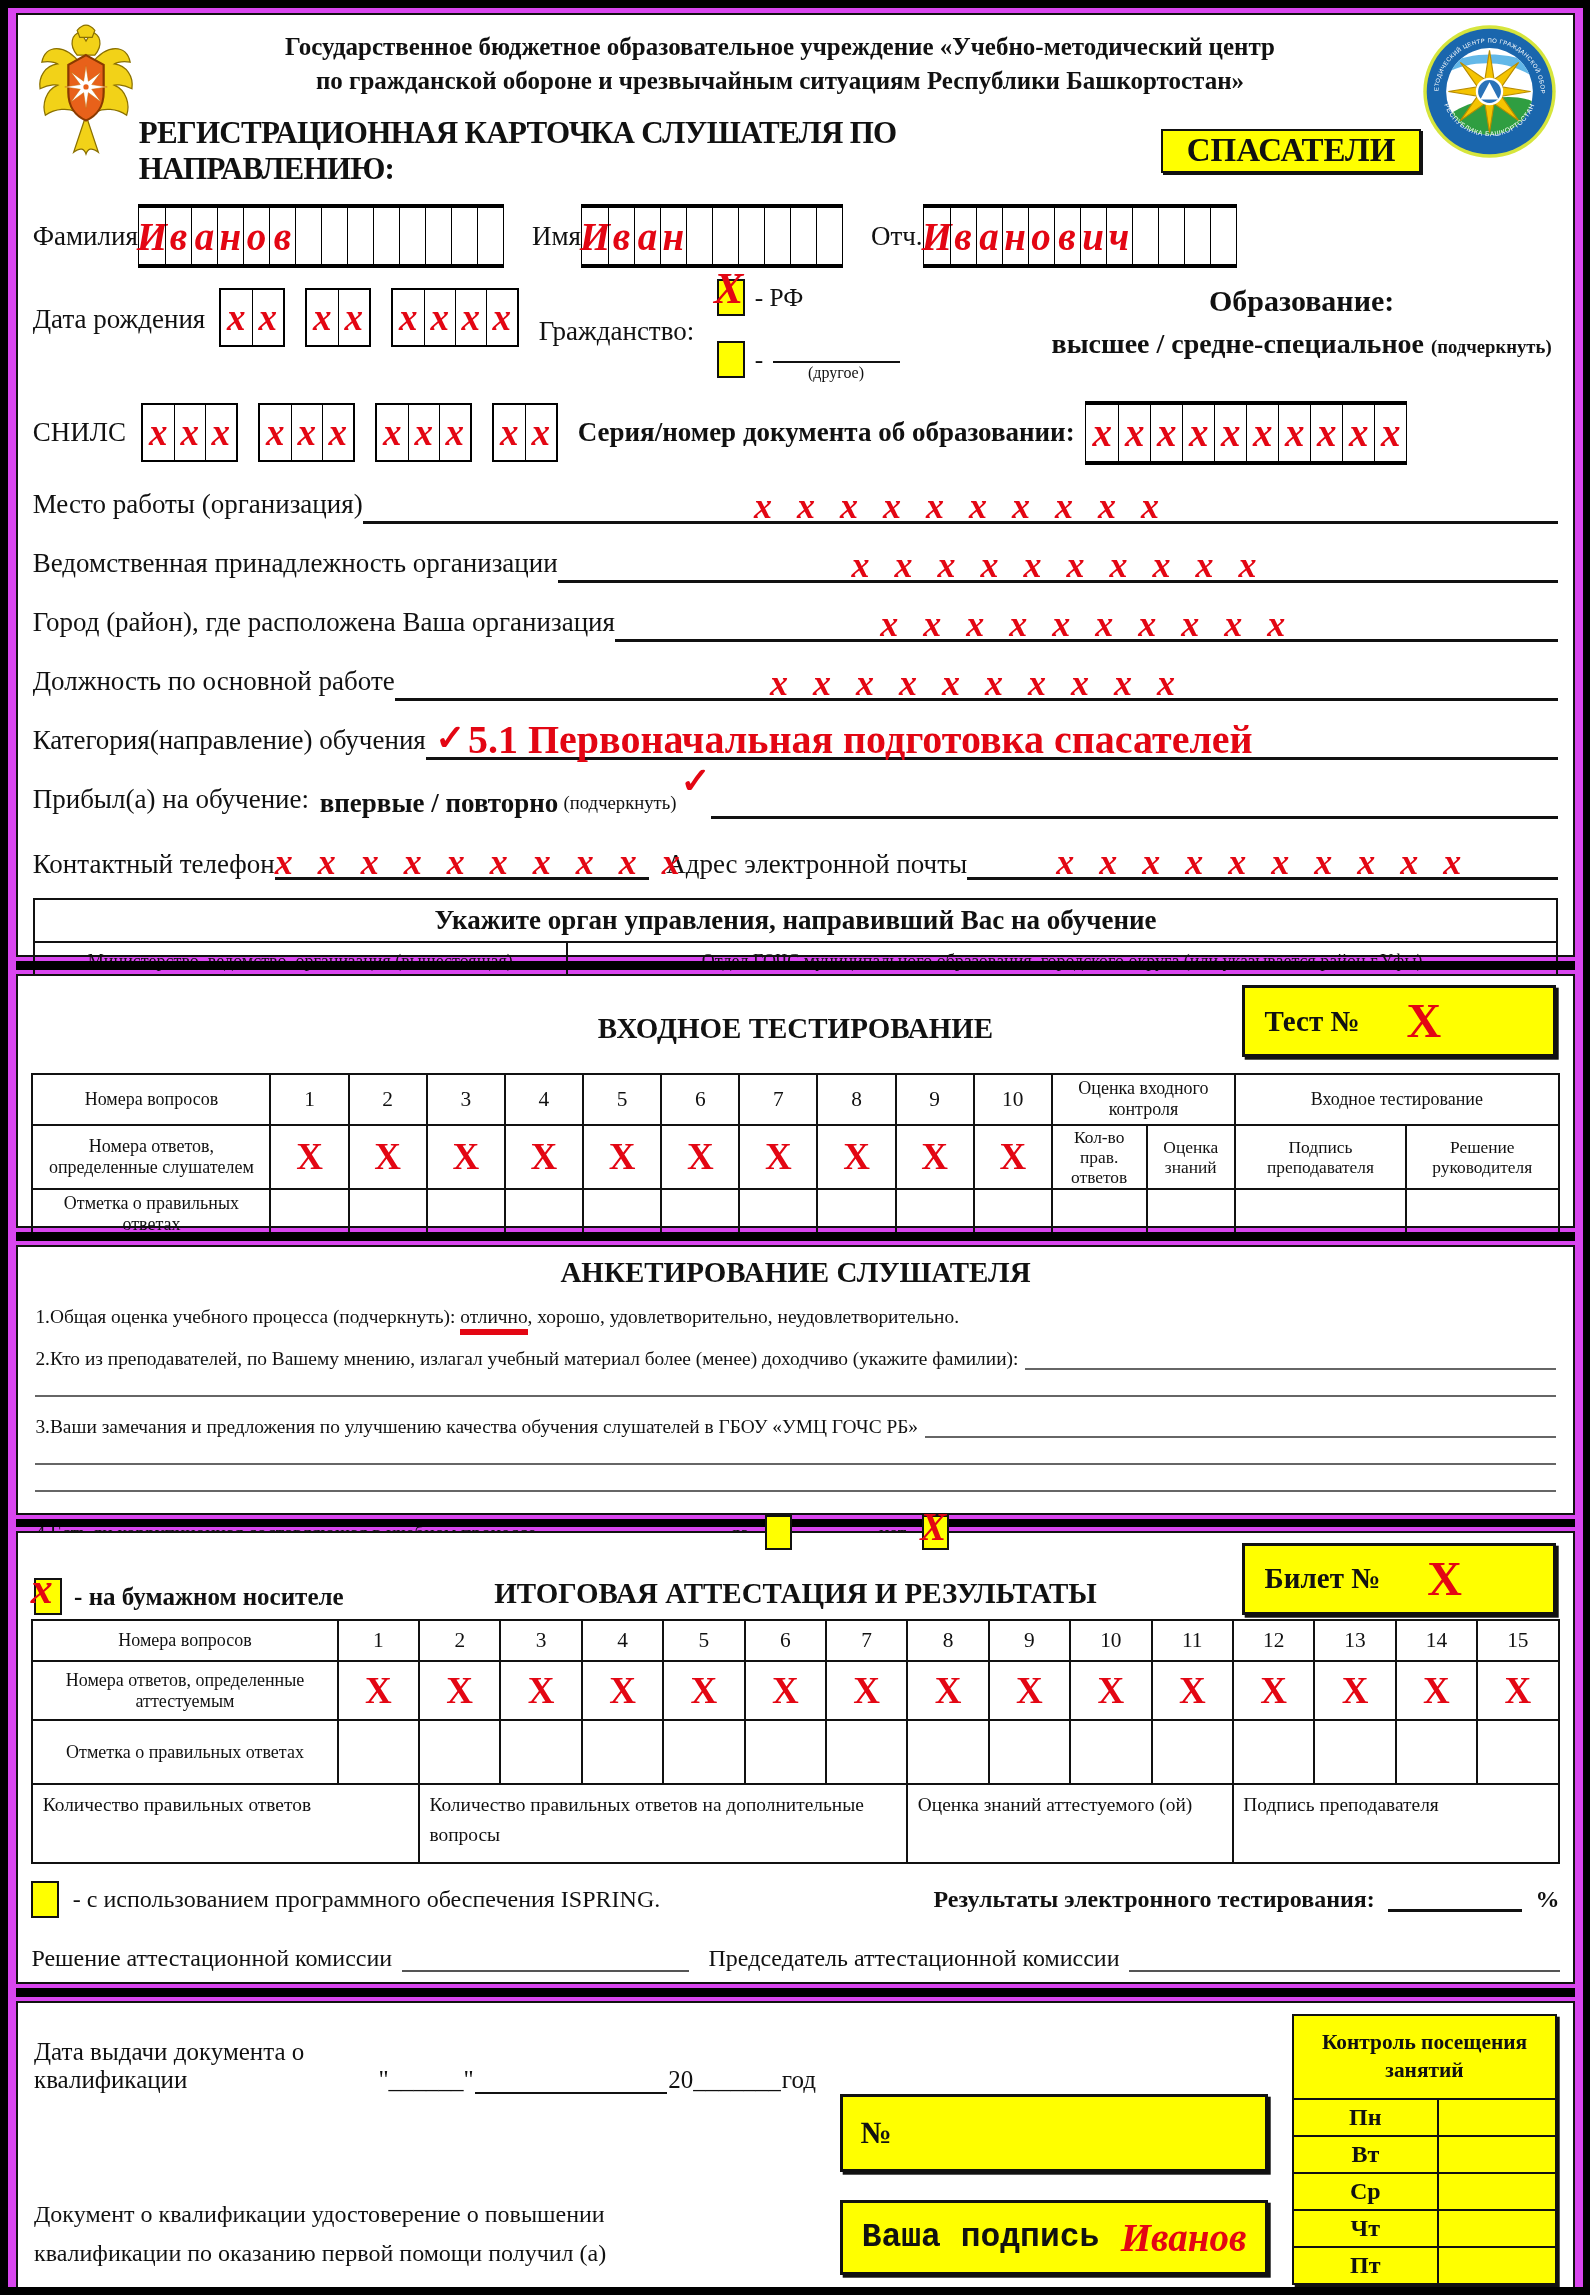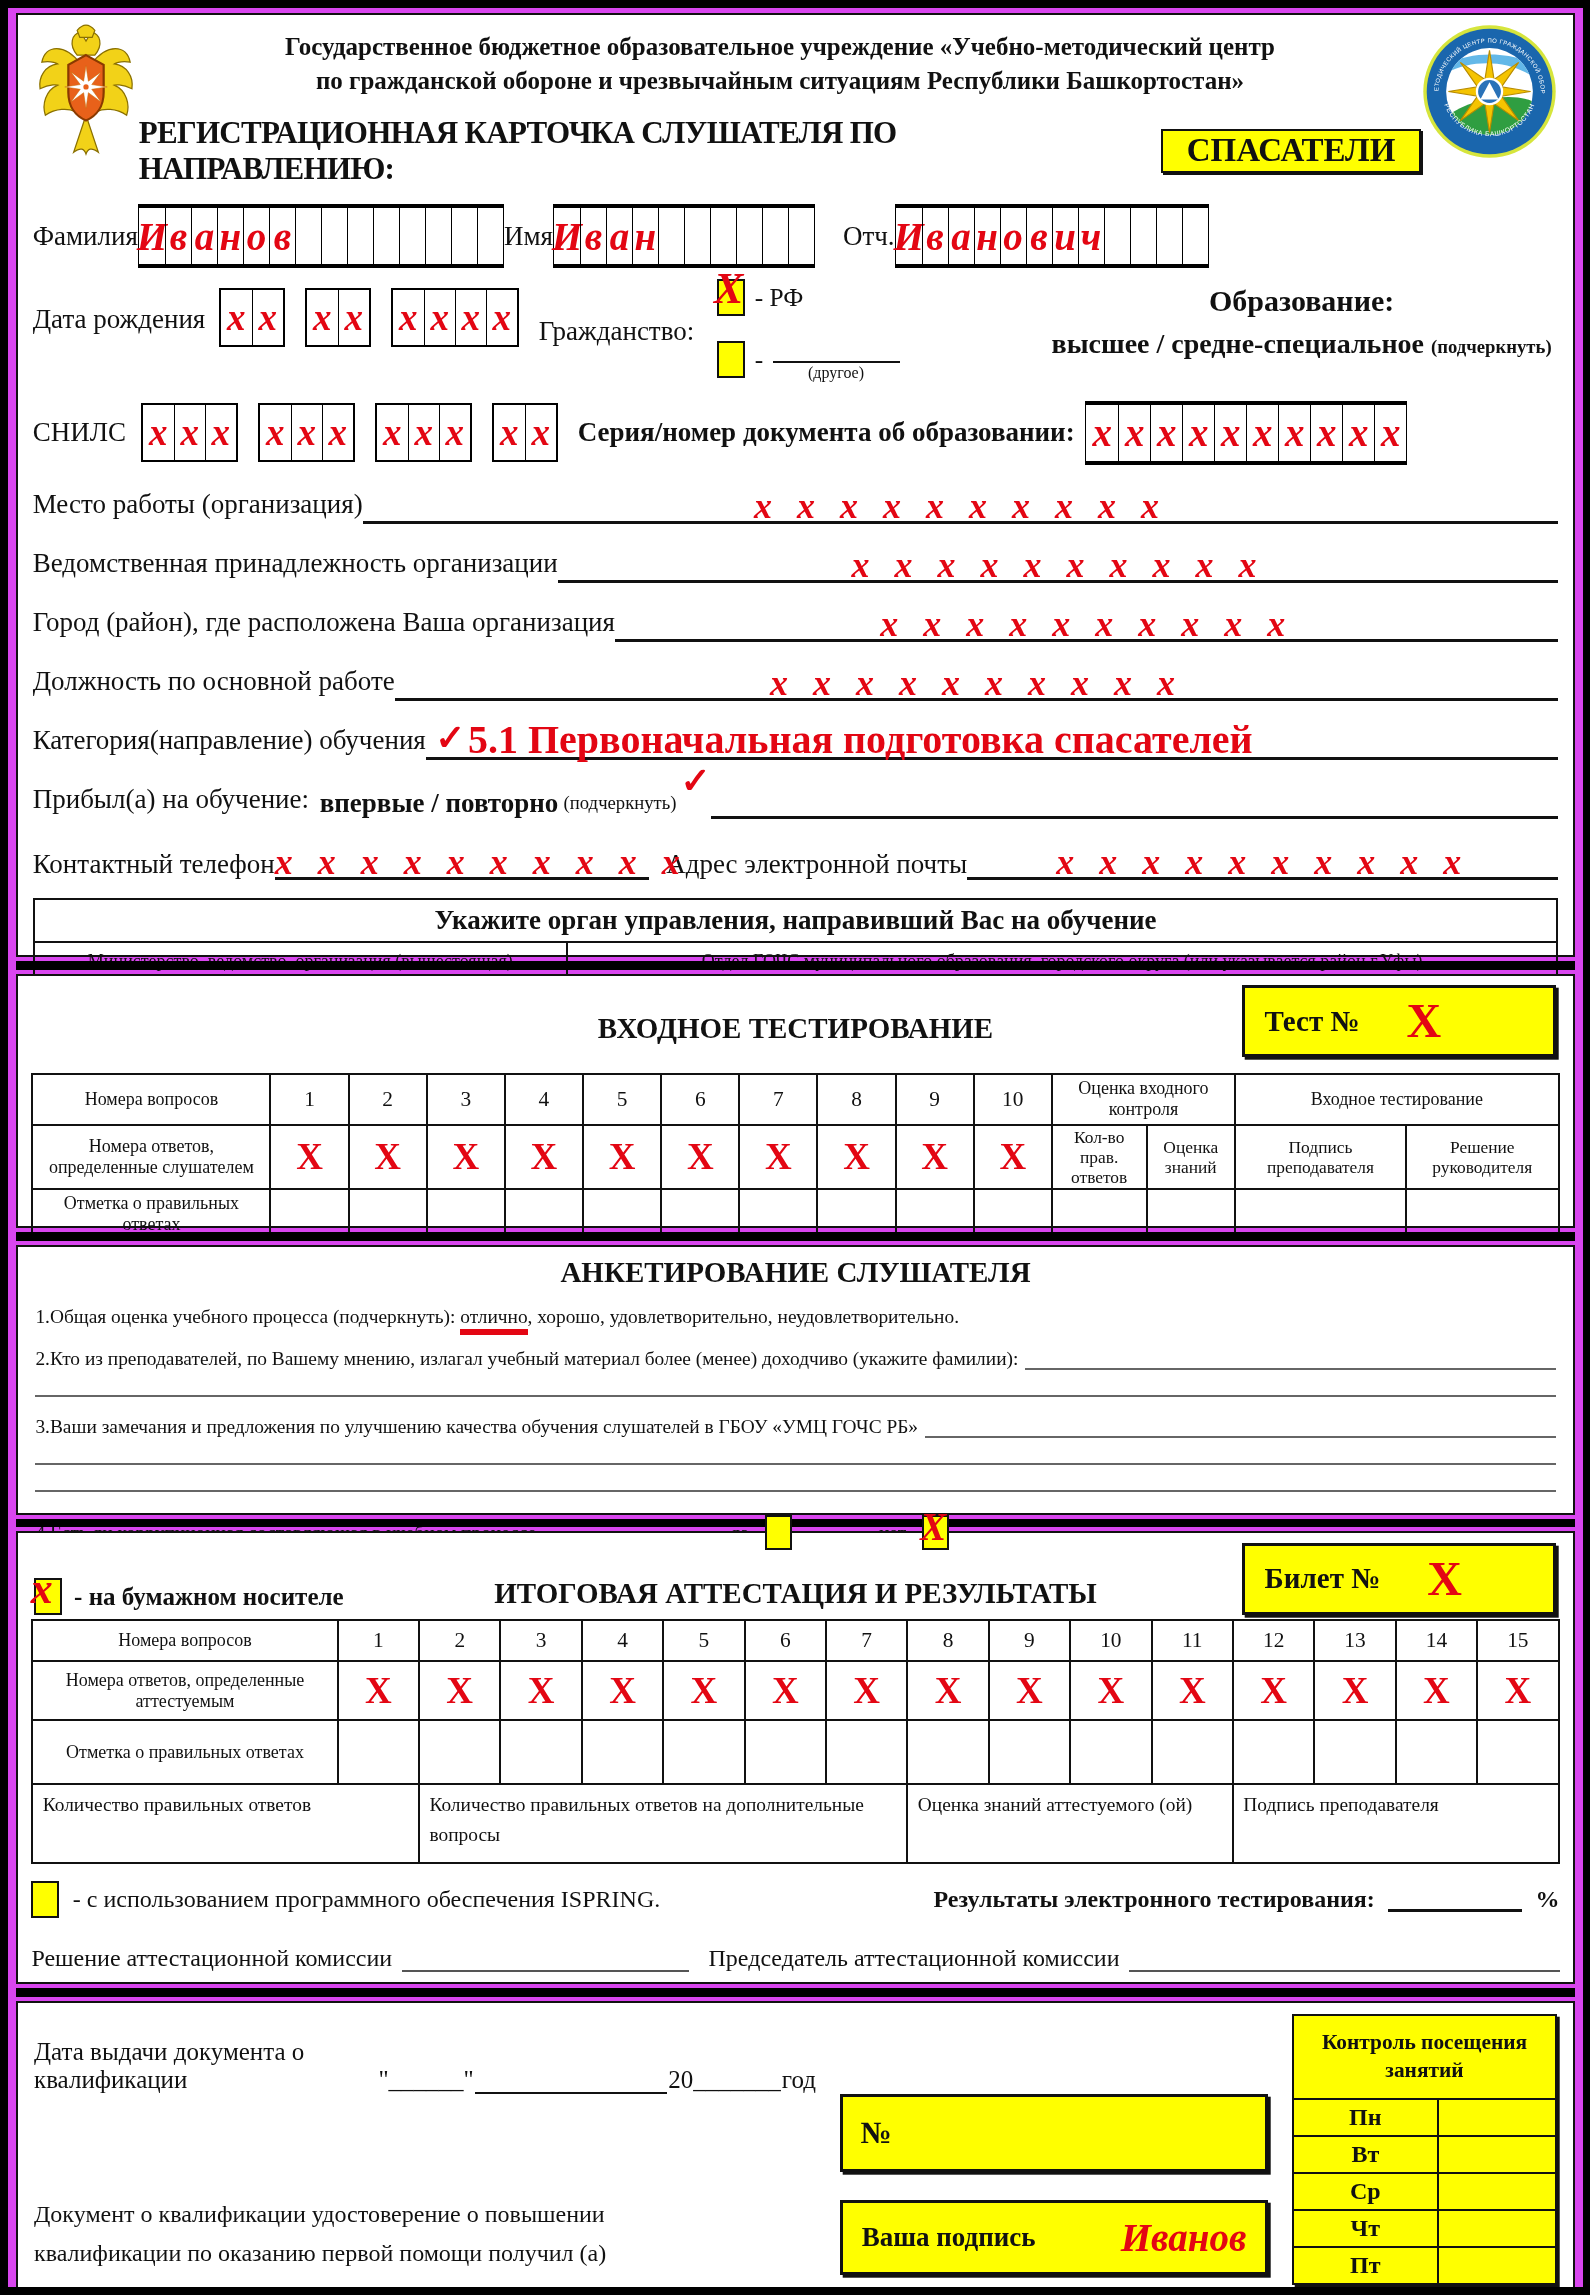--- a/index.html
+++ b/index.html
@@ -67,21 +67,21 @@
   table.auth{width:100%;border-collapse:collapse;margin-top:17.4px;}
   table.auth td{border:2px solid #111;}
   .auth-title{font-size:27px;font-weight:bold;text-align:center;padding:5.3px 0;margin-top:24px;}
   .auth-col{font-size:18px;text-align:center;padding:8px 6.7px;}
   .auth-check{height:40px;vertical-align:top;padding:1.3px 0 0 10.7px;}
   .auth-check .check{font-size:33px;}
 
   .consent{display:flex;align-items:center;gap:27px;margin-top:9.4px;}
   .consent-text{flex:1;font-weight:bold;font-size:19px;line-height:1.28;}
   .sigbox{width:441px;height:72px;background:var(--yellow);border:3.3px solid #111;box-shadow:2.7px 2.7px 0 #111;display:flex;align-items:center;justify-content:space-between;padding:0 20px;flex:none;}
-  .sig-label{font-size:27px;font-weight:bold;}
+  .sig-label{font-size:33px;font-weight:bold;font-family:Liberation Mono, monospace;}
   .sig-name{font-size:39px;font-weight:bold;font-style:italic;color:var(--red);}
 
   
   .s2{height:254px;padding:6.7px 13.4px;}
   .s2-head{position:relative;height:82px;}
   .s2-title{position:absolute;left:0;right:0;top:29px;text-align:center;font-size:29px;font-weight:bold;}
   .numbox-yellow{position:absolute;right:4px;top:2.7px;width:314px;height:72px;background:var(--yellow);border:3.3px solid #111;box-shadow:2.7px 2.7px 0 #111;display:flex;align-items:center;padding:0 20px;gap:47px;}
   .numbox-yellow .nb-label{font-size:29px;font-weight:bold;}
   .numbox-yellow .nb-value{font-size:48px;font-weight:bold;color:var(--red);line-height:1;}
   table.test{width:100%;border-collapse:collapse;margin-top:8px;}
@@ -210,21 +210,21 @@
           <span class="cell">в</span>
           <span class="cell"></span>
           <span class="cell"></span>
           <span class="cell"></span>
           <span class="cell"></span>
           <span class="cell"></span>
           <span class="cell"></span>
           <span class="cell"></span>
           <span class="cell"></span>
         </span>
-      <span class="flabel" style="">Имя</span>
+      <span class="flabel" style="margin-left:28px;">Имя</span>
       <span class="cellgrid">
           <span class="cell">И</span>
           <span class="cell">в</span>
           <span class="cell">а</span>
           <span class="cell">н</span>
           <span class="cell"></span>
           <span class="cell"></span>
           <span class="cell"></span>
           <span class="cell"></span>
           <span class="cell"></span>

